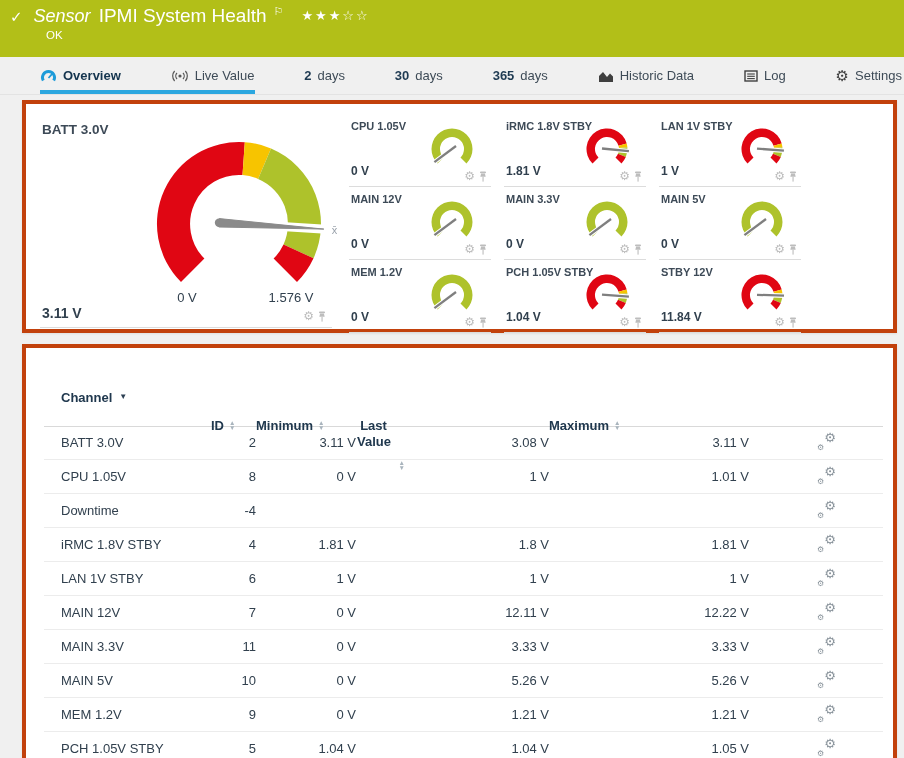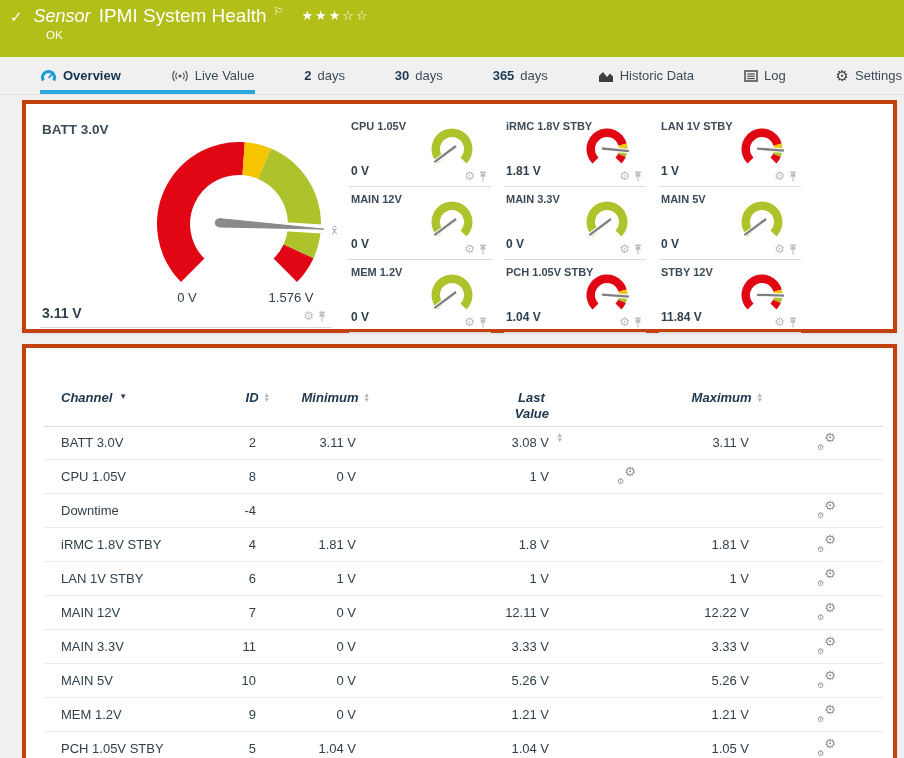--- a/index.html
+++ b/index.html
@@ -47,28 +47,28 @@
   
   .tile{position:absolute;width:142px;height:72px;border-bottom:1px solid #dcdcdc;}
   .sm-title{position:absolute;left:2px;top:6px;font-size:11px;font-weight:bold;color:#3d4a57;white-space:nowrap;}
   .sm-gauge{position:absolute;left:80px;top:13px;}
   .sm-value{position:absolute;left:2px;bottom:8px;font-size:12px;font-weight:bold;color:#31404e;}
   .sm-icons{position:absolute;right:4px;bottom:4px;}
 
   
   .thead{position:absolute;left:18px;right:10px;top:42px;height:36px;border-bottom:1px solid #d9d9d9;
          display:grid;grid-template-columns:167px 45px 100px 193px 200px 110px;align-items:start;
-         font-size:13px;font-weight:bold;color:#20384e;font-style:italic;}
+         font-size:13px;font-weight:bold;color:#20384e;}
   .tbody{position:absolute;left:18px;right:10px;top:78px;}
   .trow{display:grid;grid-template-columns:167px 45px 100px 193px 200px 110px;align-items:center;
         height:33px;border-bottom:1px solid #ececec;font-size:13px;color:#31404e;}
   .cell-left{text-align:left;padding-left:17px;}
   .cell-right{text-align:right;}
   .hcell{display:flex;align-items:flex-start;}
-  .hcell.right{justify-content:flex-end;}
+  .hcell.right{justify-content:flex-start;margin-top:28px;}
   .sort{display:inline-flex;flex-direction:column;font-size:6.5px;line-height:4.5px;color:#a9b4bd;
         margin-left:5px;margin-right:-14px;position:relative;top:3px;cursor:pointer;}
   .caret{font-size:8px;color:#2b3e52;margin-left:7px;position:relative;top:2px;}
   .lastvalue-stack{display:inline-flex;flex-direction:column;align-items:center;line-height:16px;}
   .cell-actions{padding-left:68px;}
   .gearpair{position:relative;display:inline-block;width:19px;height:17px;color:#8a949c;cursor:pointer;}
   .gearpair .gbig{position:absolute;right:0;top:-3px;font-size:13px;}
   .gearpair .gsmall{position:absolute;left:0;bottom:-2px;font-size:8px;}
 </style>
 </head>
@@ -378,20 +378,21 @@
           <div class="cell-right">3.11 V</div>
           <div class="cell-right">3.08 V</div>
           <div class="cell-right">3.11 V</div>
           <div class="cell-actions"><span class="gearpair"><span class="gbig">⚙</span><span class="gsmall">⚙</span></span></div>
         </div>
         <div class="trow">
           <div class="cell-left">CPU 1.05V</div>
           <div class="cell-right">8</div>
           <div class="cell-right">0 V</div>
           <div class="cell-right">1 V</div>
+          <div class="cell-right">1.01 V</div>
           <div class="cell-actions"><span class="gearpair"><span class="gbig">⚙</span><span class="gsmall">⚙</span></span></div>
         </div>
         <div class="trow">
           <div class="cell-left">Downtime</div>
           <div class="cell-right">-4</div>
           <div class="cell-right"></div>
           <div class="cell-right"></div>
           <div class="cell-right"></div>
           <div class="cell-actions"><span class="gearpair"><span class="gbig">⚙</span><span class="gsmall">⚙</span></span></div>
         </div>

